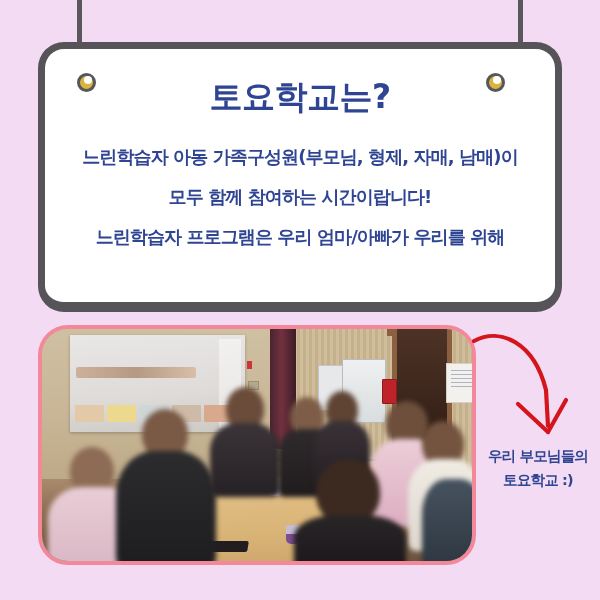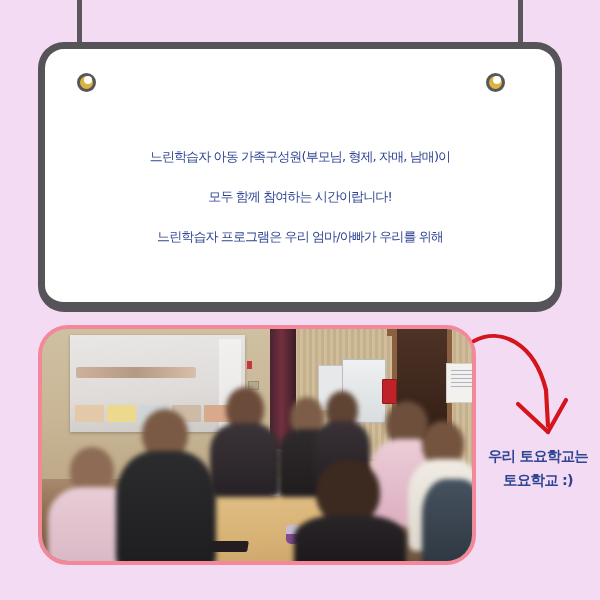--- a/index.html
+++ b/index.html
@@ -83,22 +83,22 @@
 
   #sign-body {
     position: absolute;
     left: 8px;
     right: 8px;
     top: 88px;
     text-align: center;
     color: #2f4593;
   }
   #sign-body .line {
-    font-size: 13px;
-    font-weight: normal;
+    font-size: 18px;
+    font-weight: bold;
     line-height: 40px;
     letter-spacing: -0.9px;
     white-space: nowrap;
   }
 
   
   #photo-frame {
     position: absolute;
     left: 38px;
     top: 325px;
@@ -282,20 +282,21 @@
 <div id="poster">
 
   <div class="string left"></div>
   <div class="string right"></div>
 
   <div id="sign">
 
     <div class="rivet left"></div>
     <div class="rivet right"></div>
 
+    <div id="sign-title">토요학교는?</div>
 
     <div id="sign-body">
       <div class="line">느린학습자 아동 가족구성원(부모님, 형제, 자매, 남매)이</div>
       <div class="line">모두 함께 참여하는 시간이랍니다!</div>
       <div class="line">느린학습자 프로그램은 우리 엄마/아빠가 우리를 위해</div>
     </div>
   </div>
 
   <div id="photo-frame">
     <div id="photo">
@@ -383,17 +384,17 @@
     </div>
   </div>
 
   <svg id="arrow" viewBox="0 0 112 110">
     <path d="M4 13 C 30 -1, 64 14, 76 62 L 78 98" fill="none" stroke="#d4161c" stroke-width="4.2" stroke-linecap="round"></path>
     <path d="M48 76 L 78 104" fill="none" stroke="#d4161c" stroke-width="4.2" stroke-linecap="round"></path>
     <path d="M96 72 L 78 104" fill="none" stroke="#d4161c" stroke-width="4.2" stroke-linecap="round"></path>
   </svg>
 
   <div id="photo-caption">
-    <div class="cline">우리 토요학교는</div>
+    <div class="cline">우리 부모님들의</div>
     <div class="cline">토요학교 :)</div>
   </div>
 
 </div>
 
 </body></html>

